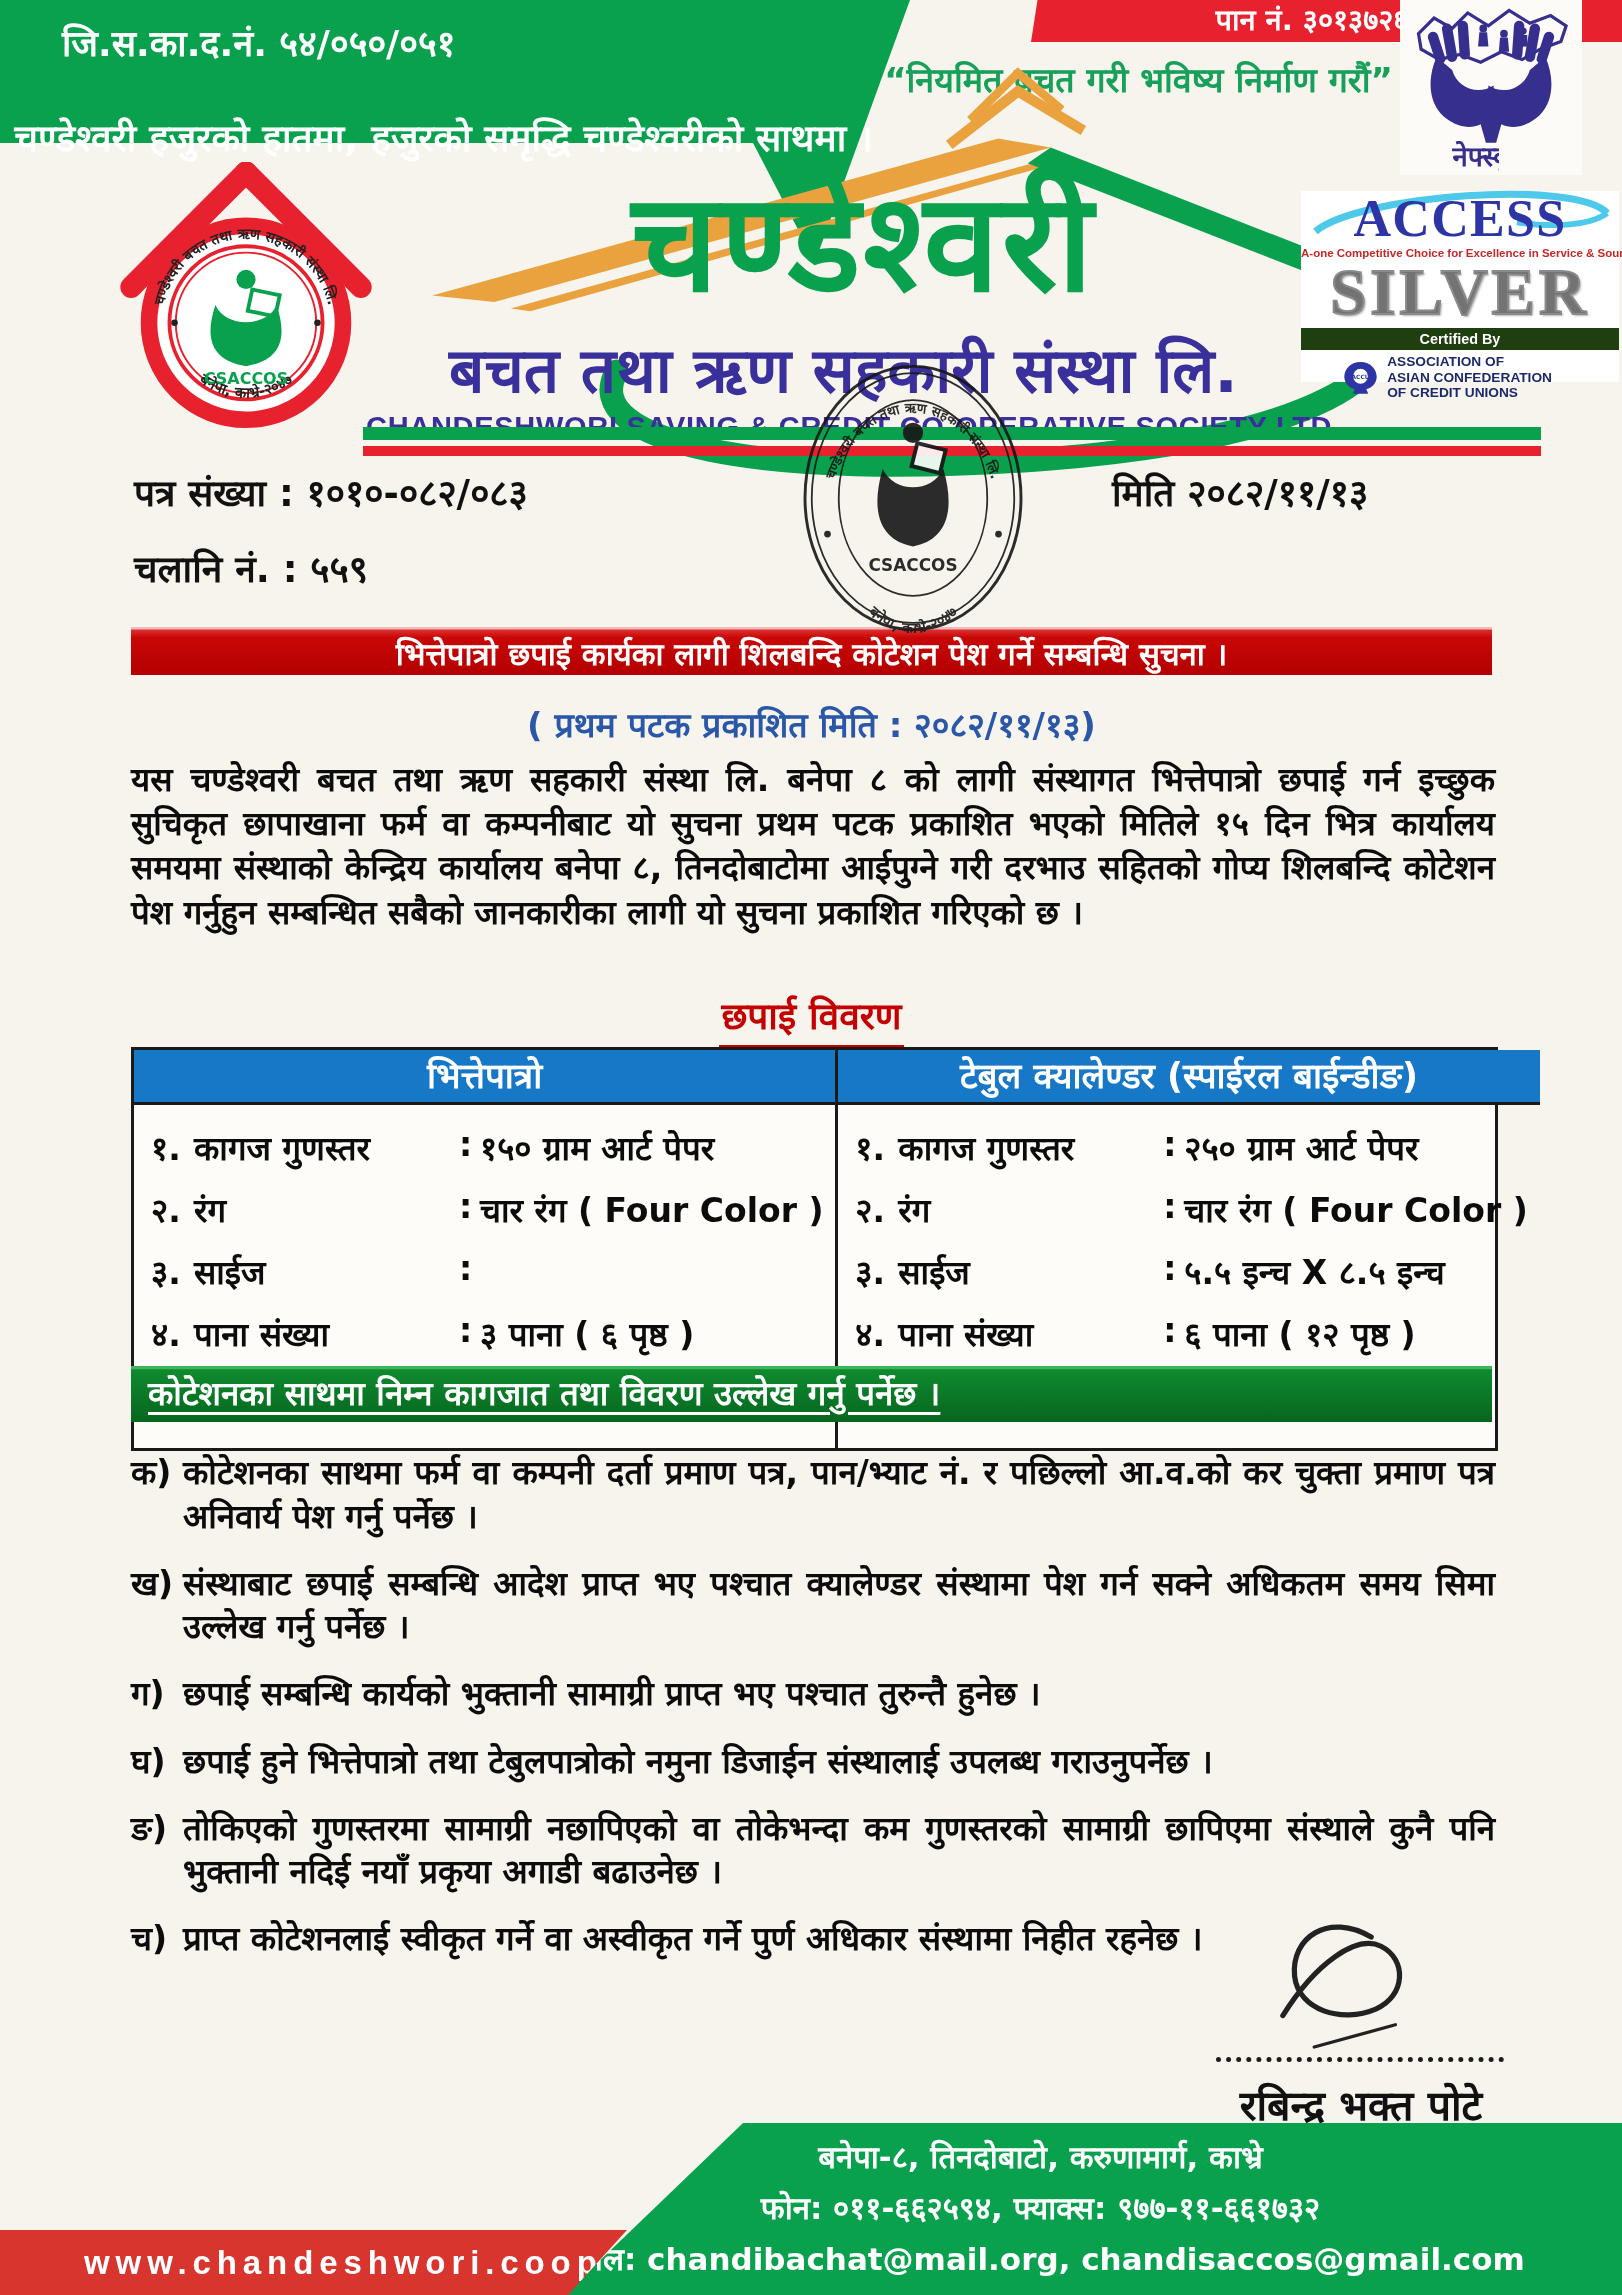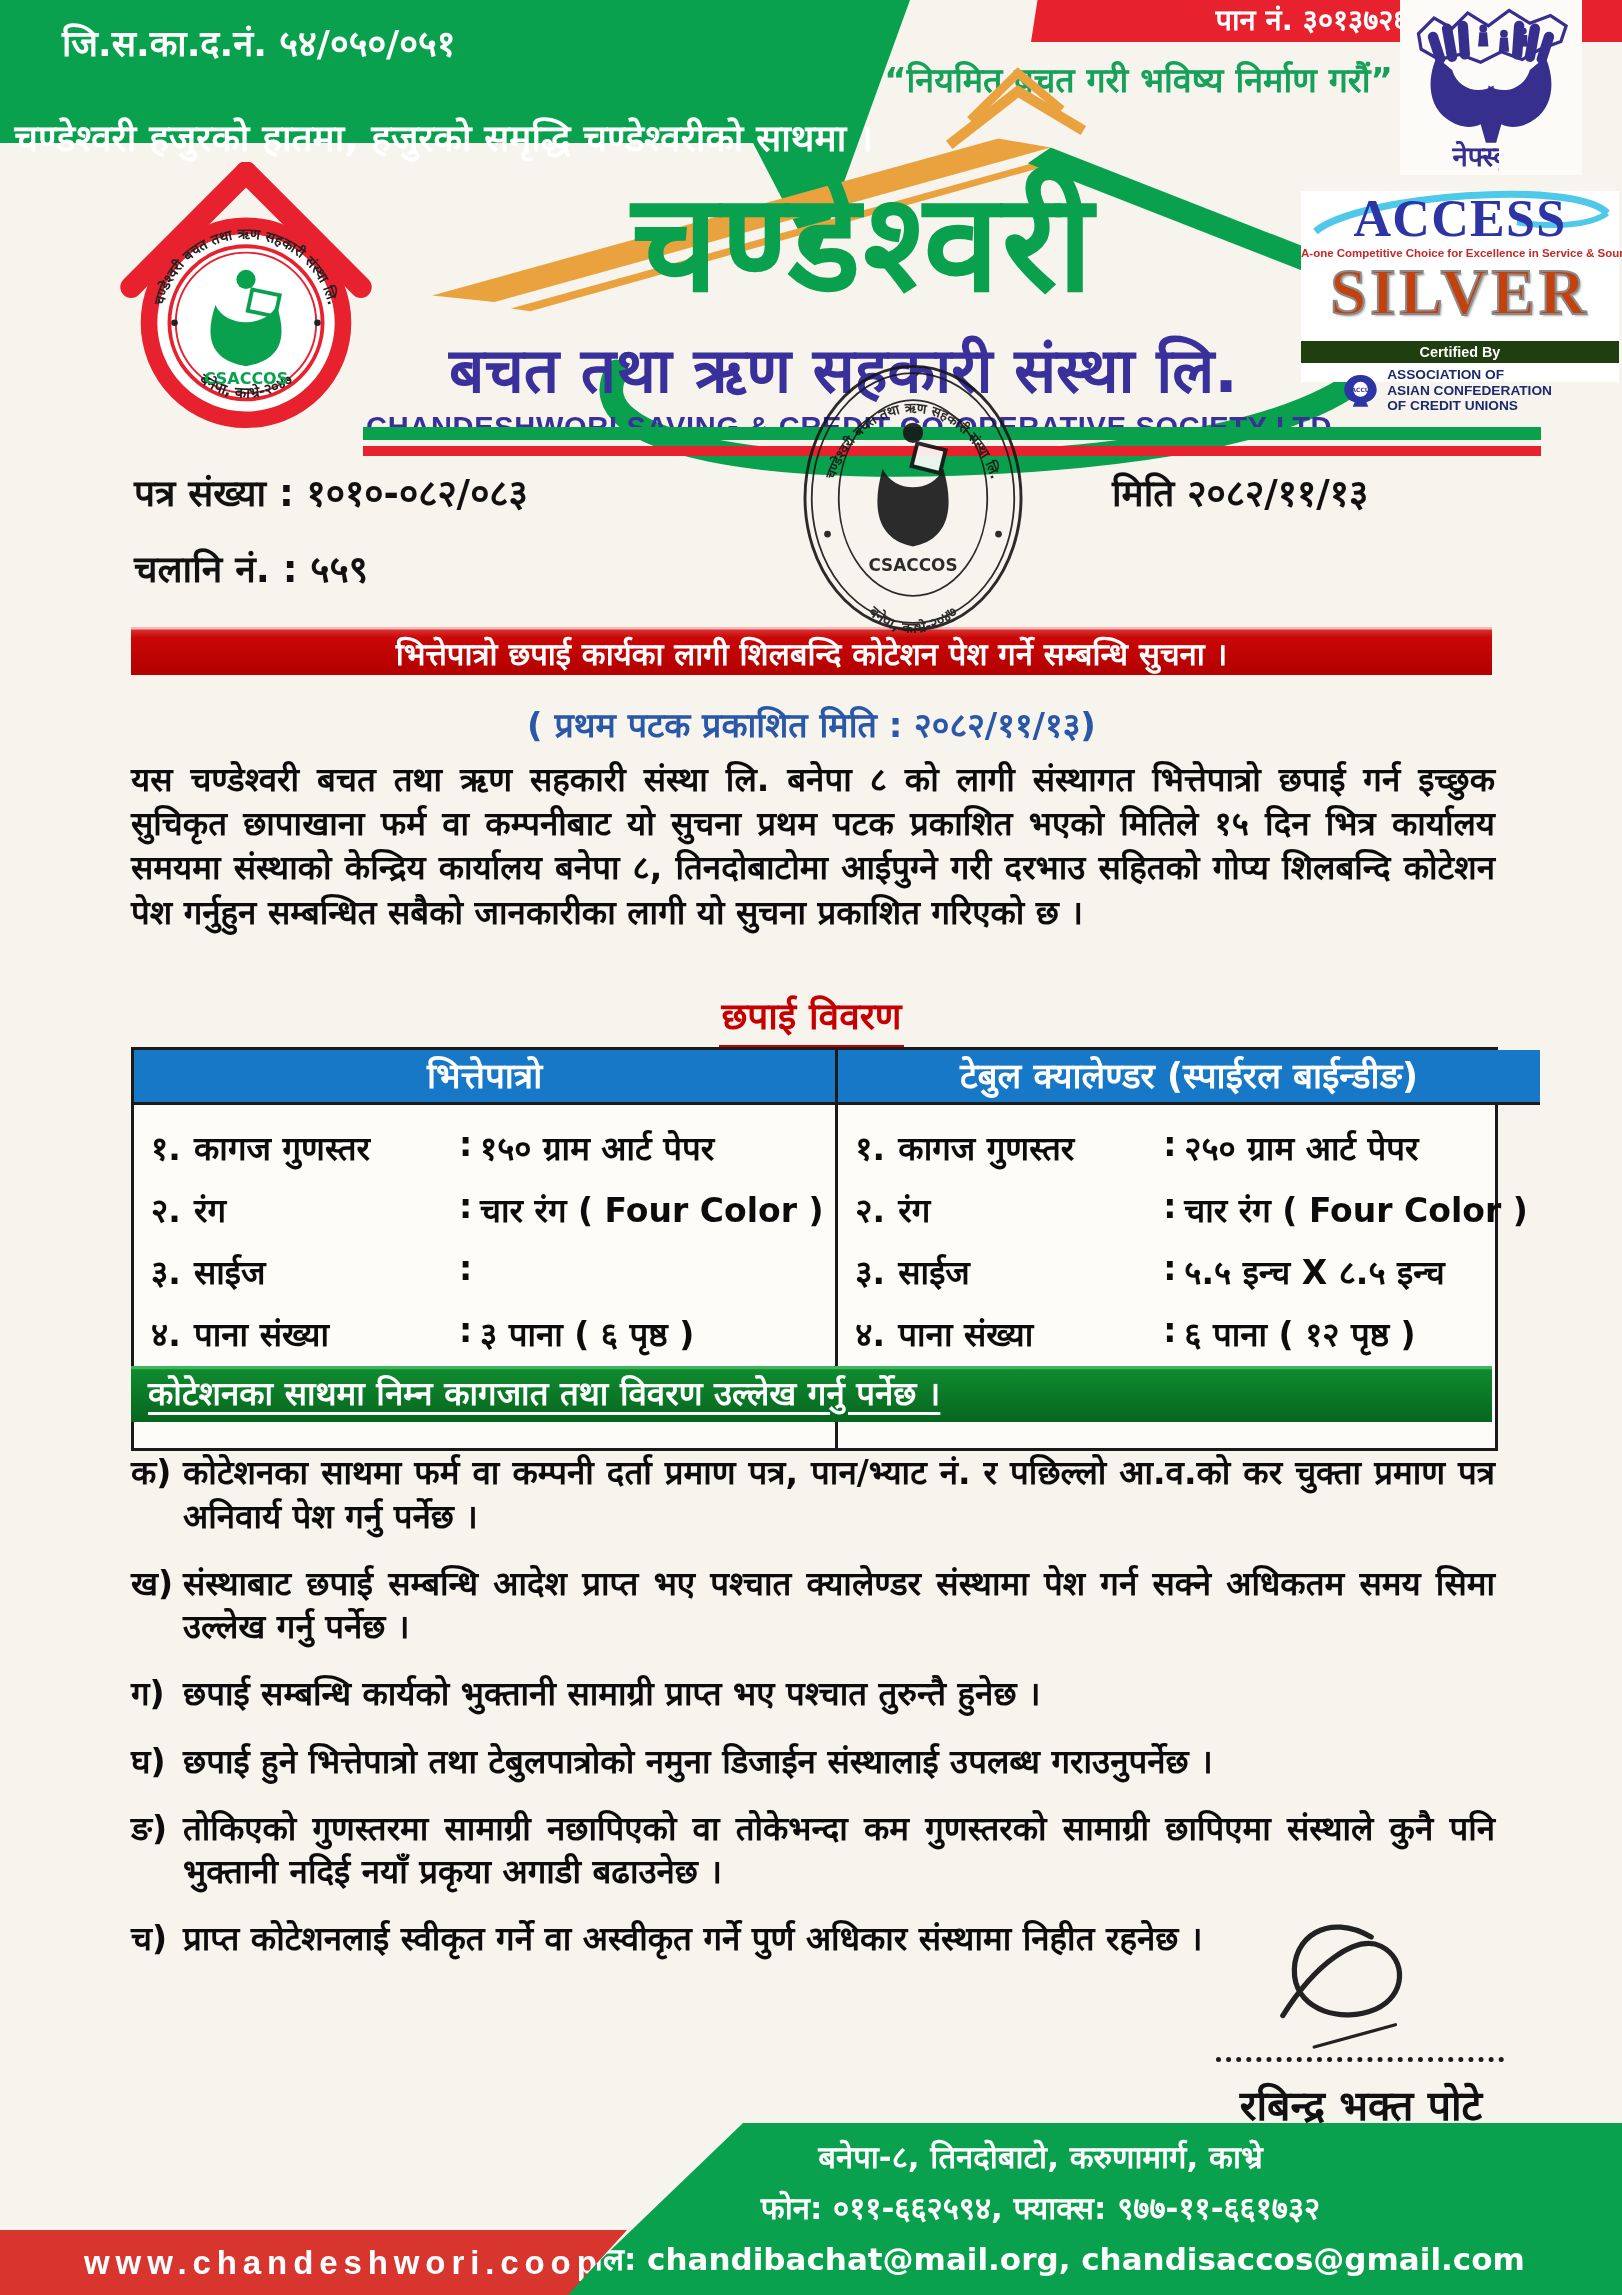--- a/index.html
+++ b/index.html
@@ -34,23 +34,23 @@
     font-family:"Liberation Sans",sans-serif;font-weight:bold;letter-spacing:0.7px;}
 
   
   .access{left:1301px;top:191px;width:318px;height:191px;background:#fff;}
   .access .swoosh{position:absolute;left:0;top:-7.9px;width:318px;height:72px;}
   .access-title{position:relative;text-align:center;font-family:"Liberation Serif",serif;
     font-weight:bold;font-size:52px;line-height:56px;color:#2d34a4;letter-spacing:1.3px;}
   .access-tagline{text-align:center;font-size:11.5px;font-weight:bold;color:#c62828;
     font-family:"Liberation Sans",sans-serif;white-space:nowrap;}
   .access-level{text-align:center;font-family:"Liberation Serif",serif;font-weight:bold;
-    font-size:65px;line-height:67px;color:#c2410c;-webkit-text-stroke:2px #8a8a8a;
+    font-size:65px;line-height:67px;color:#737373;-webkit-text-stroke:2px #8a8a8a;
     text-shadow:2px 2px 2px #b5b5b5;letter-spacing:3.9px;}
-  .certified-bar{margin-top:15px;height:22px;background:#203f10;color:#fff;text-align:center;
+  .certified-bar{margin-top:2px;height:22px;background:#203f10;color:#fff;text-align:center;
     font-size:14.4px;font-weight:bold;line-height:22px;font-family:"Liberation Sans",sans-serif;}
   .accu-row{display:flex;align-items:center;gap:9.2px;padding:3.9px 0 0 42px;}
   .accu-lines{font-family:"Liberation Sans",sans-serif;font-weight:bold;font-size:13.7px;
     line-height:1.15;color:#1c2a6b;text-align:left;}
 
   
   .stripe-green{left:363px;top:427px;width:1178px;height:13px;background:#0aa14e;}
   .stripe-red{left:363px;top:446px;width:1178px;height:9.8px;background:#e8212e;}
   .stamp{left:795px;top:363px;width:236px;height:270px;opacity:.9;z-index:6;}
 

